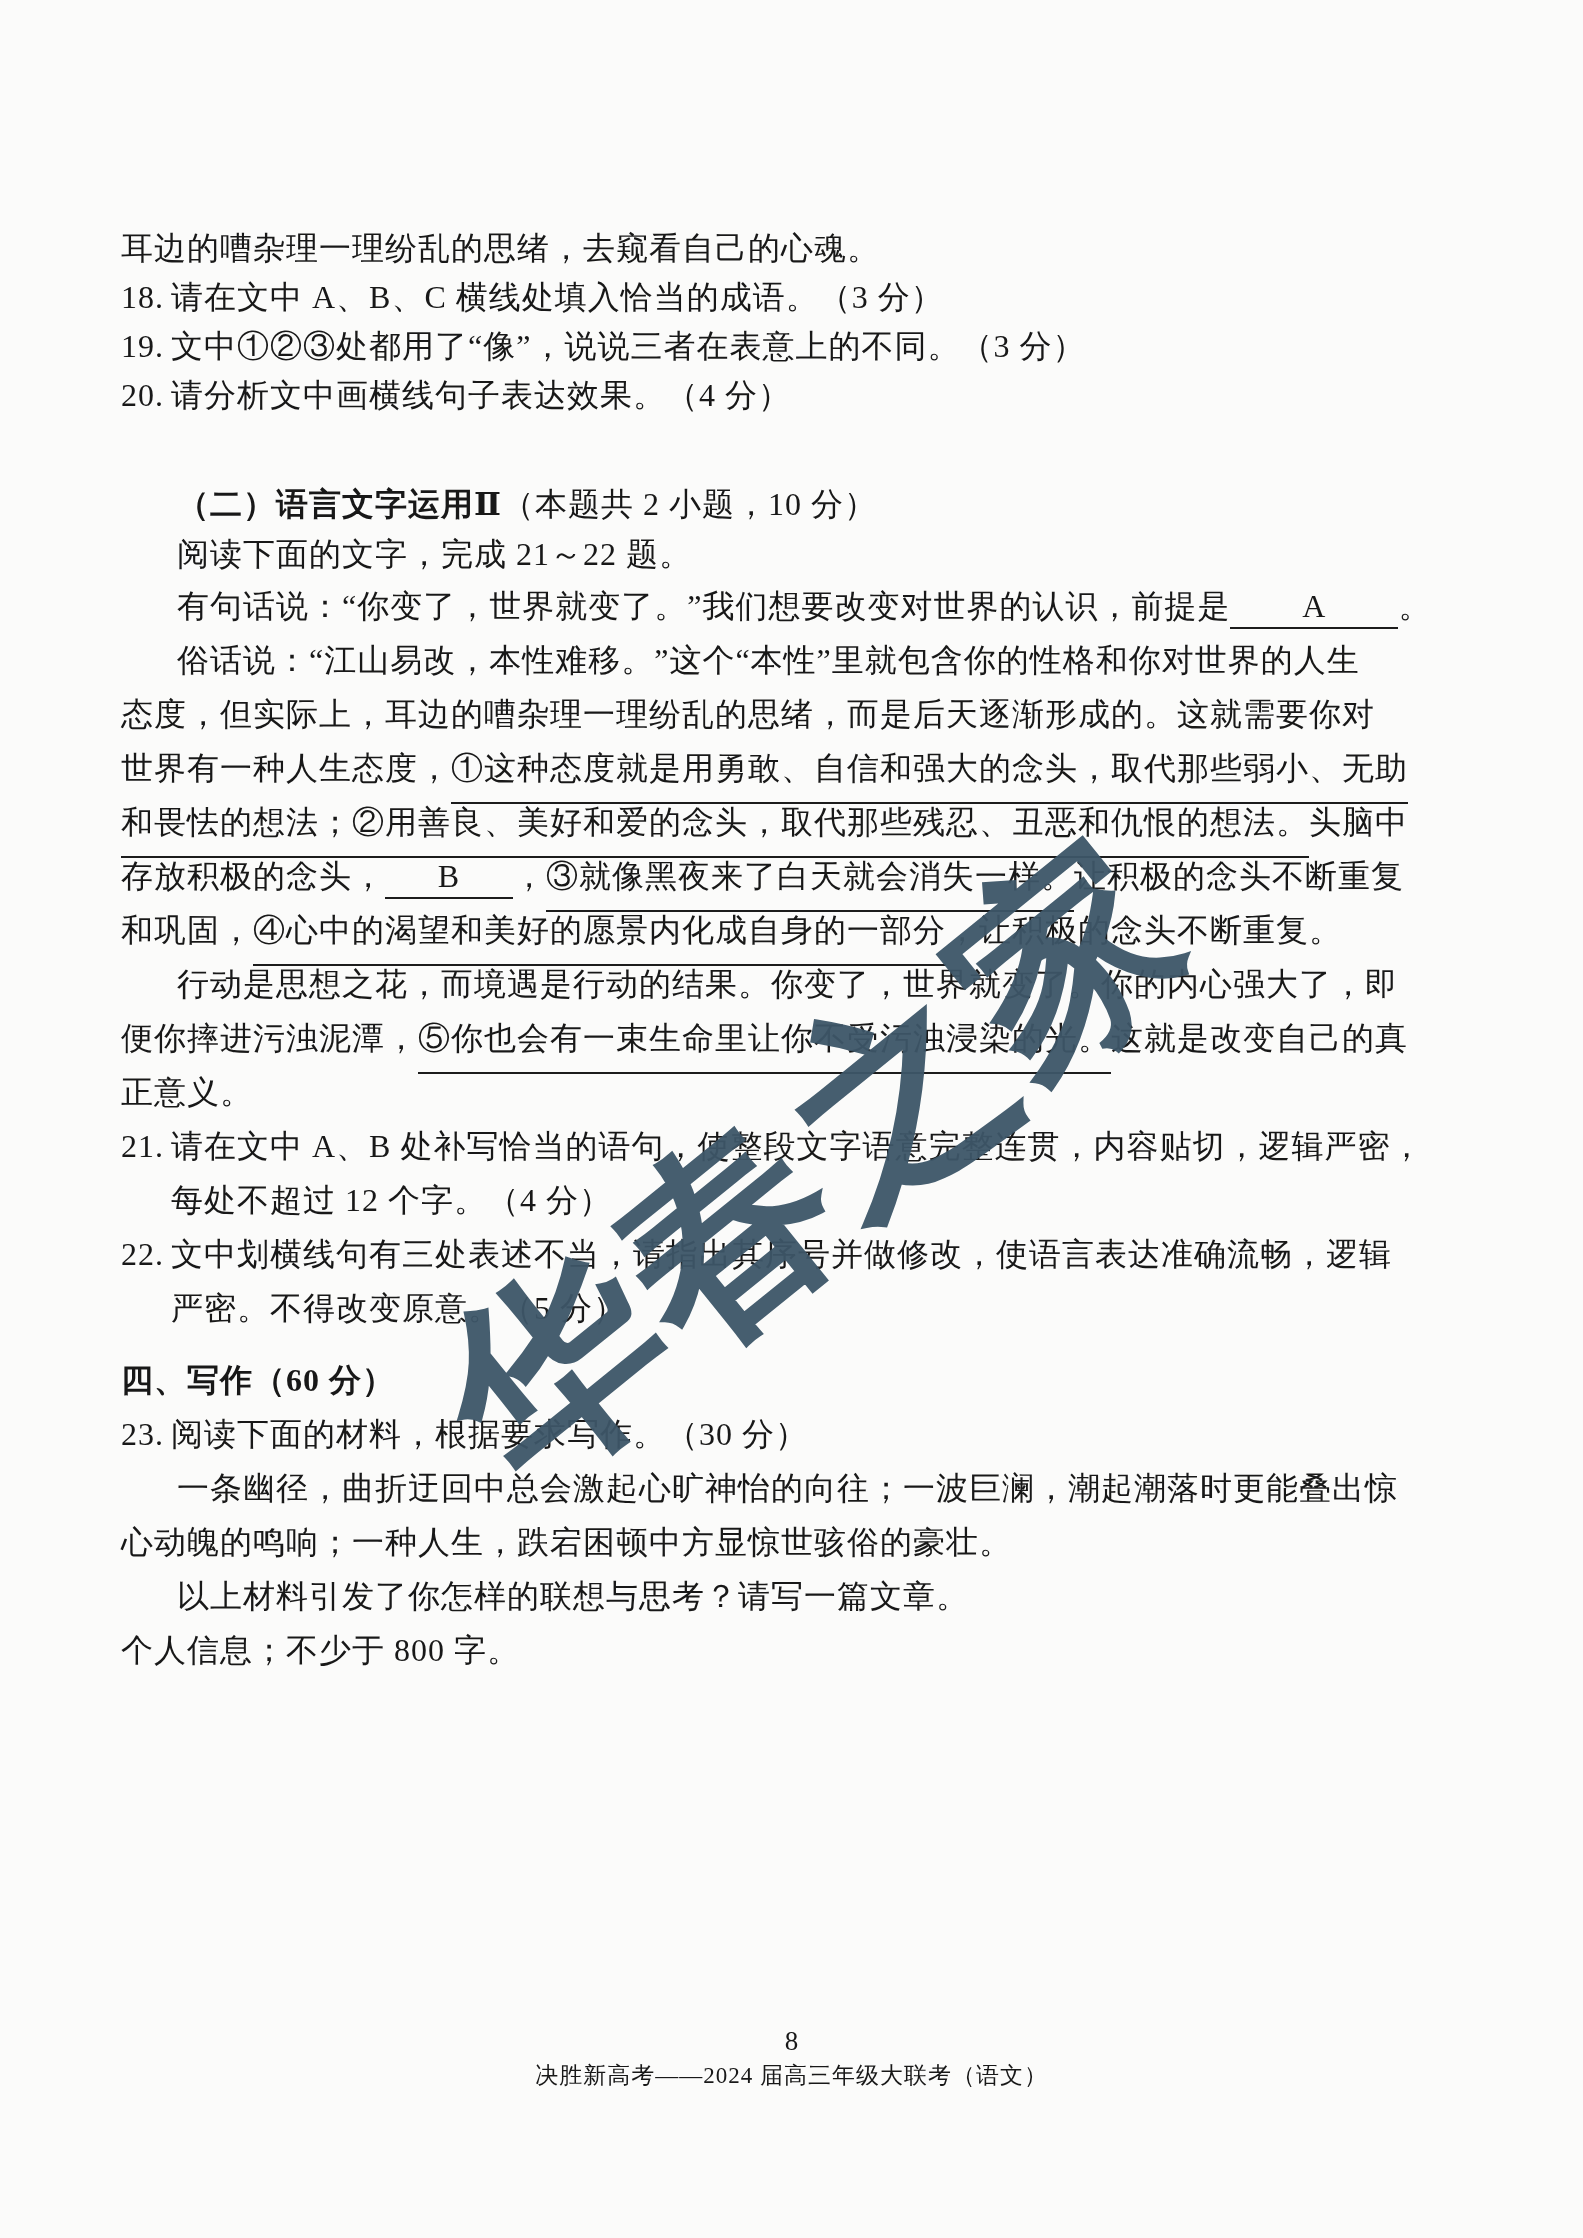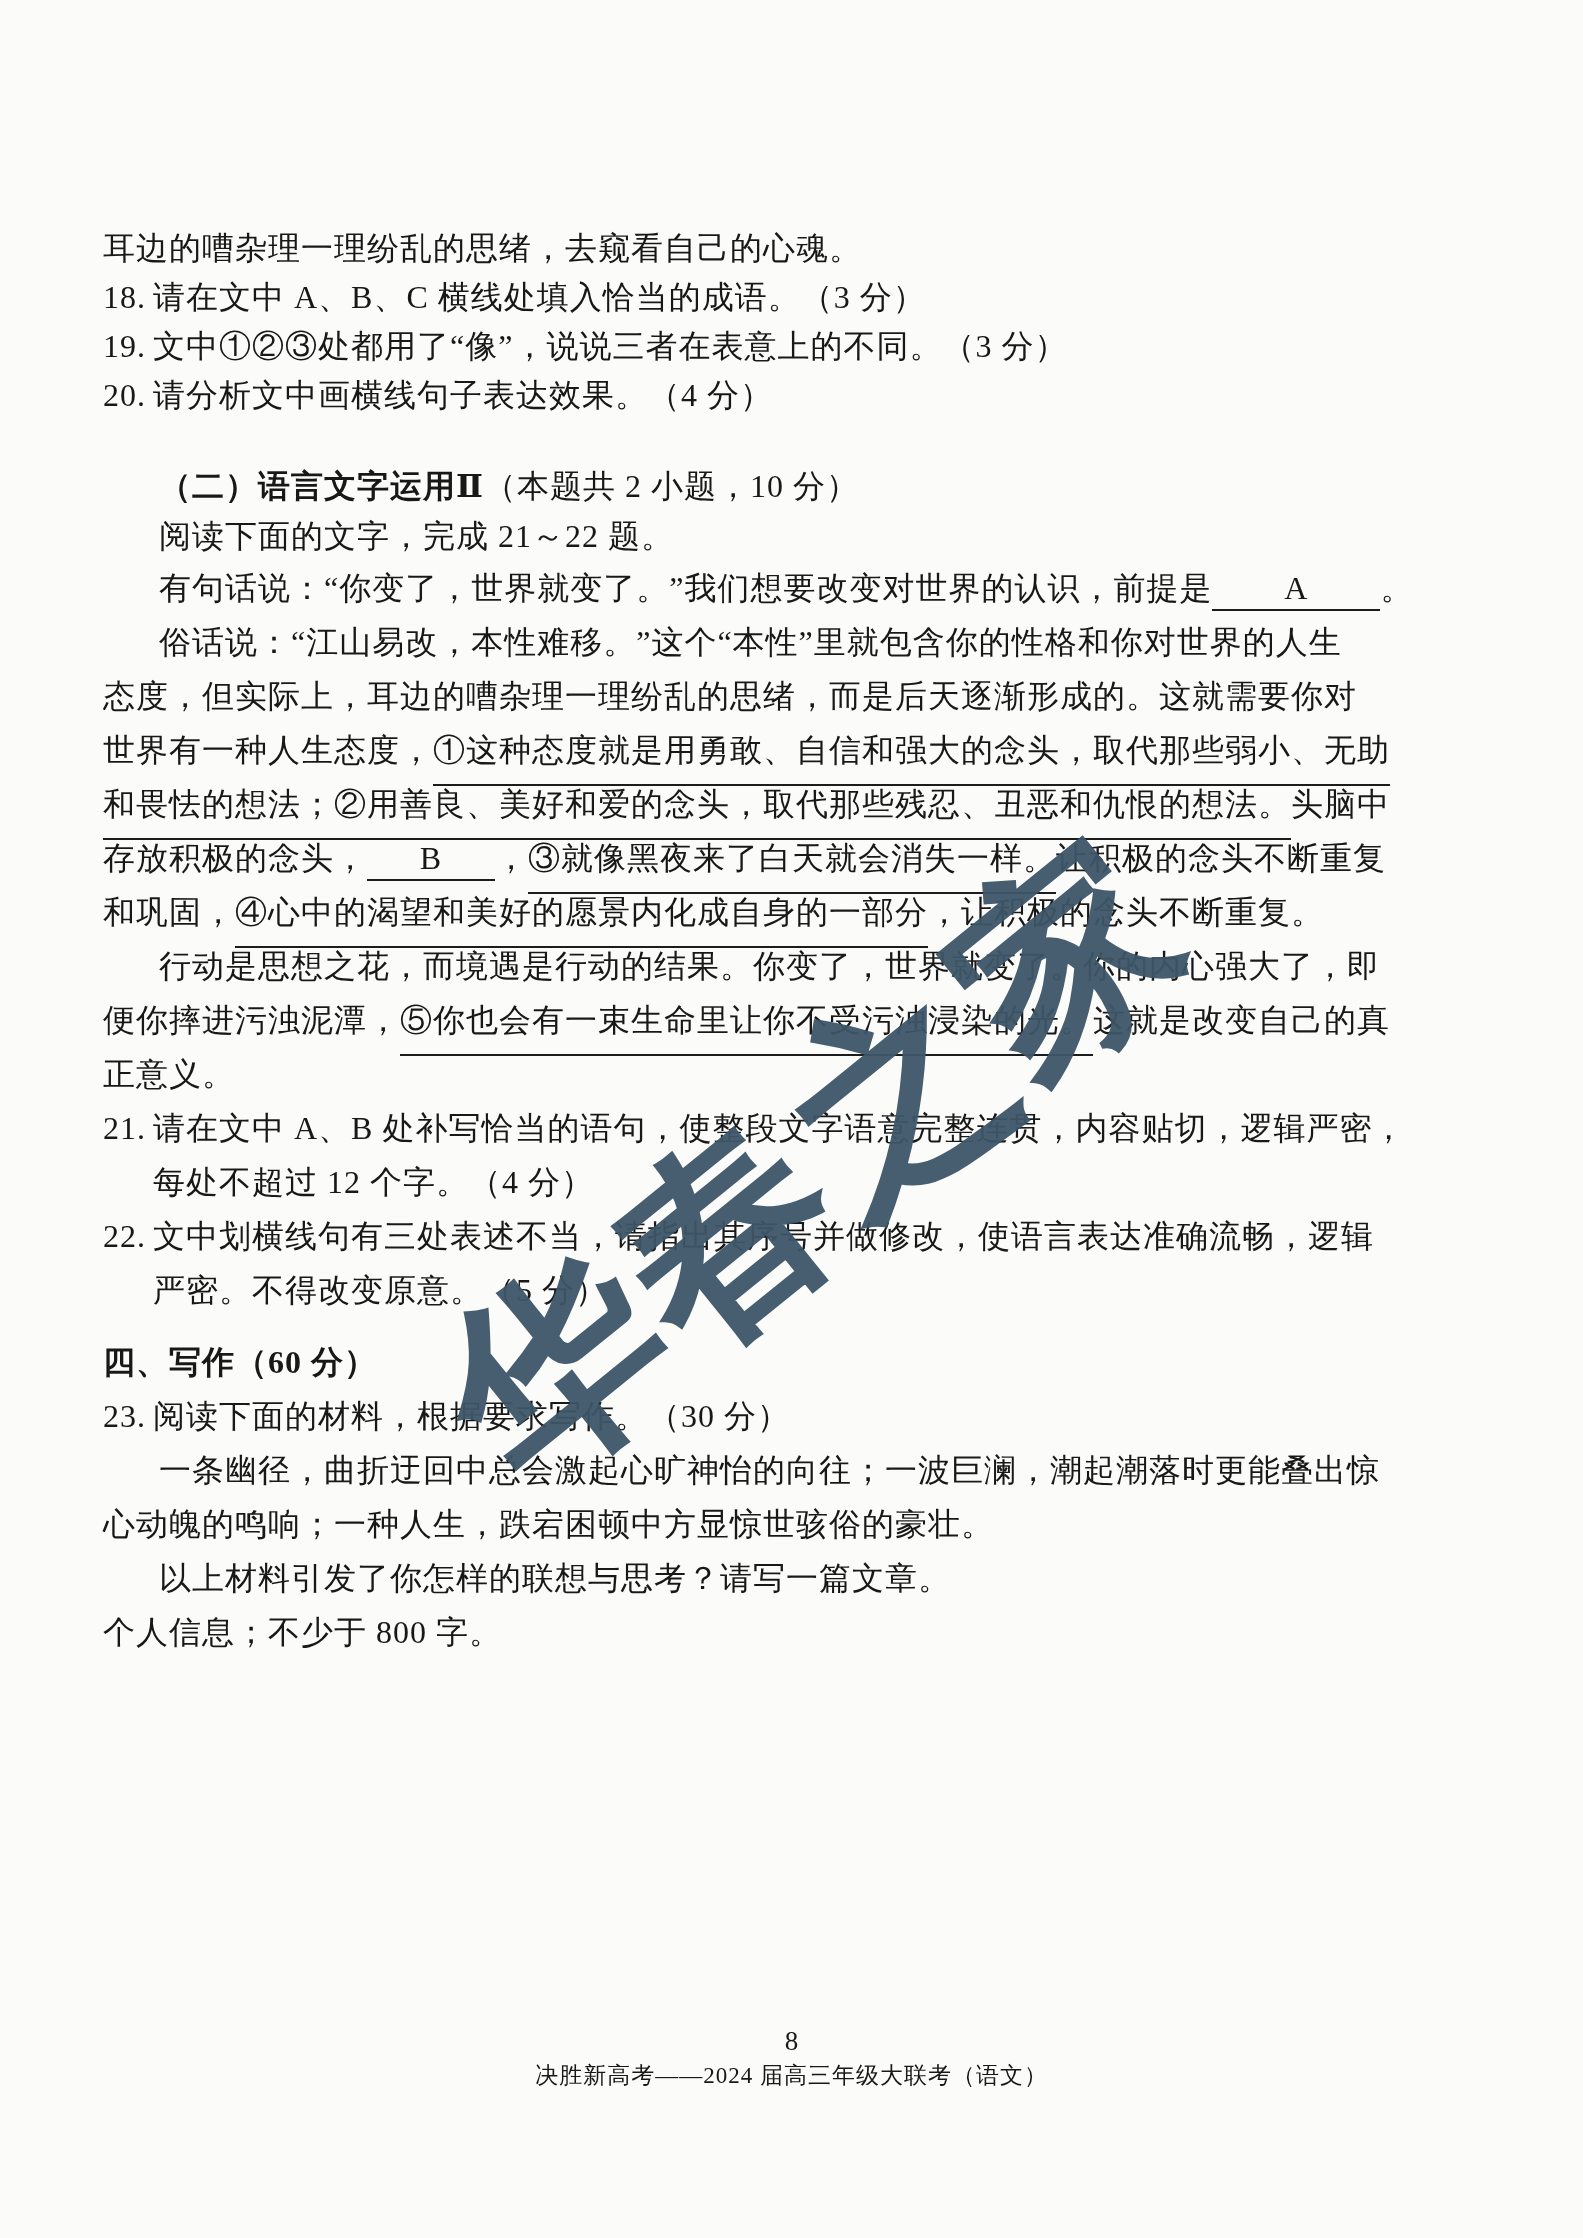--- a/index.html
+++ b/index.html
@@ -6,30 +6,30 @@
   .page{
     position:relative;
     width:1583px;height:2238px;
     margin:0 auto;
     background:#fbfbfa;
     overflow:hidden;
     font-family:"Liberation Serif","DejaVu Serif",serif;
     color:#181818;
   }
   .doc-body{
-    position:absolute;left:103px;top:224px;width:1362px;
+    position:absolute;left:121px;top:224px;width:1362px;
   }
   .line{
     height:54px;line-height:54px;
     font-size:32px;letter-spacing:1px;
     white-space:nowrap;
   }
   .s49{height:49px;line-height:49px;}
   .s50{height:50px;line-height:50px;}
-  .gap39{margin-top:41px;}
+  .gap39{margin-top:59px;}
   .gap18{margin-top:18px;}
   .indent{padding-left:56px;}
   .hang{padding-left:50px;}
   .qnum{display:inline-block;width:50px;}
   .bold{font-weight:bold;}
   .u{border-bottom:2px solid #1c1c1c;padding-bottom:16px;}
   .blank{
     display:inline-block;text-align:center;
     border-bottom:2px solid #1c1c1c;
     height:42px;line-height:42px;vertical-align:baseline;

